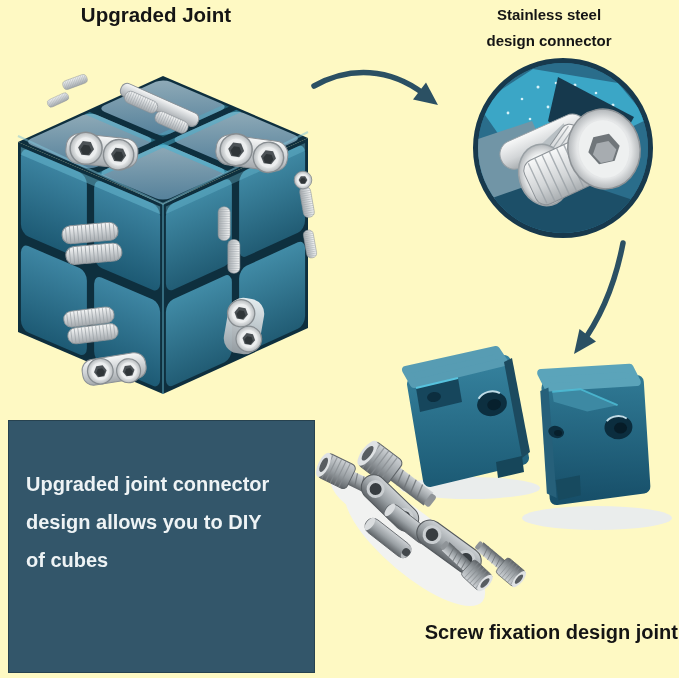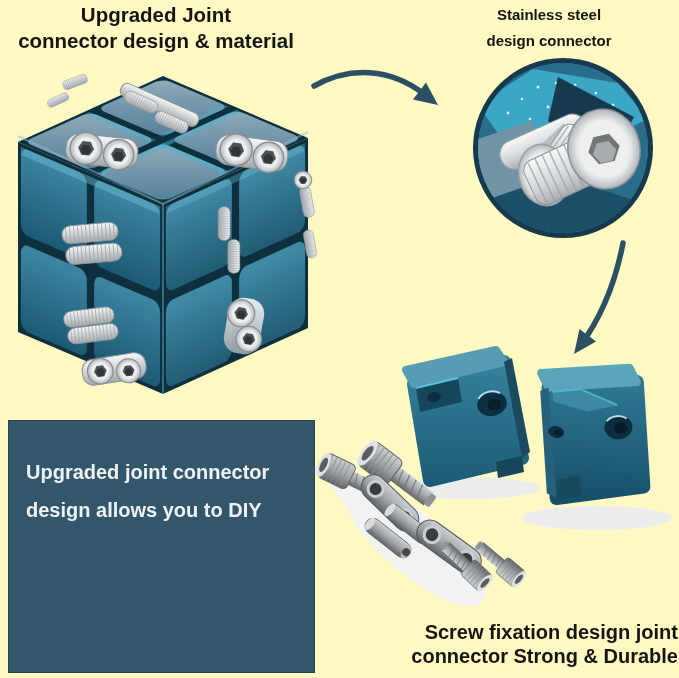--- a/index.html
+++ b/index.html
@@ -4,37 +4,36 @@
 <style>
   html,body{margin:0;padding:0;background:#ffffff;}
   .canvas{position:relative;width:679px;height:678px;background:#fef9c3;overflow:hidden;
           font-family:Liberation Sans, sans-serif;}
   .heading{position:absolute;text-align:center;font-weight:bold;color:#151515;z-index:6;}
   .h-left{left:0;top:2px;width:312px;font-size:20.5px;line-height:26px;}
   .h-right{left:420px;top:2px;width:258px;font-size:15px;line-height:26px;}
   .caption{position:absolute;left:372px;top:620px;width:306px;text-align:right;
            font-weight:bold;color:#151515;font-size:20px;line-height:24px;z-index:6;}
   .panel{position:absolute;left:8px;top:420px;width:307px;height:253px;background:#33566a;
-         border:1px solid #27424f;box-sizing:border-box;padding:32px 6px 0 17px;
+         border:1px solid #27424f;box-sizing:border-box;padding:44px 6px 0 17px;
          color:#eef3f5;font-size:20px;line-height:38px;font-weight:bold;z-index:4;}
   .inset{position:absolute;left:473px;top:58px;width:180px;height:180px;border-radius:50%;
          border:5px solid #17394d;box-sizing:border-box;overflow:hidden;z-index:3;background:#2a6d8b;}
   svg.abs{position:absolute;display:block;}
   .cube-svg{left:2px;top:74px;z-index:1;}
   .parts-svg{left:310px;top:340px;z-index:1;}
   .arrows{left:0;top:0;z-index:5;pointer-events:none;}
 </style>
 </head>
 <body>
 
 <div class="canvas">
 
   <div class="heading h-left">
     <div>Upgraded Joint</div>
-    <div>connector design &amp; material</div>
   </div>
 
   <div class="heading h-right">
     <div>Stainless steel</div>
     <div>design connector</div>
   </div>
 
   <svg class="abs cube-svg" width="318" height="326" viewBox="0 0 318 326" xmlns="http://www.w3.org/2000/svg">
     <defs>
       <linearGradient id="cgLeft" x1="0" y1="0" x2="0" y2="1">
@@ -305,20 +304,20 @@
     </g>
     <g>
       <path d="M623,243 C615,285 600,319 580,346" fill="none" stroke="#2b5063" stroke-width="5.5" stroke-linecap="round"></path>
       <polygon points="574,354 596,341.5 579.5,329" fill="#2b5063"></polygon>
     </g>
   </svg>
 
   <div class="panel">
     <div class="panel-line">Upgraded joint connector</div>
     <div class="panel-line">design allows you to DIY</div>
+    <div class="panel-line">of cubes</div>
   </div>
 
   <div class="caption">
     <div>Screw fixation design joint</div>
-    <div>connector Strong &amp; Durable</div>
   </div>
 
 </div>
 
 </body></html>

